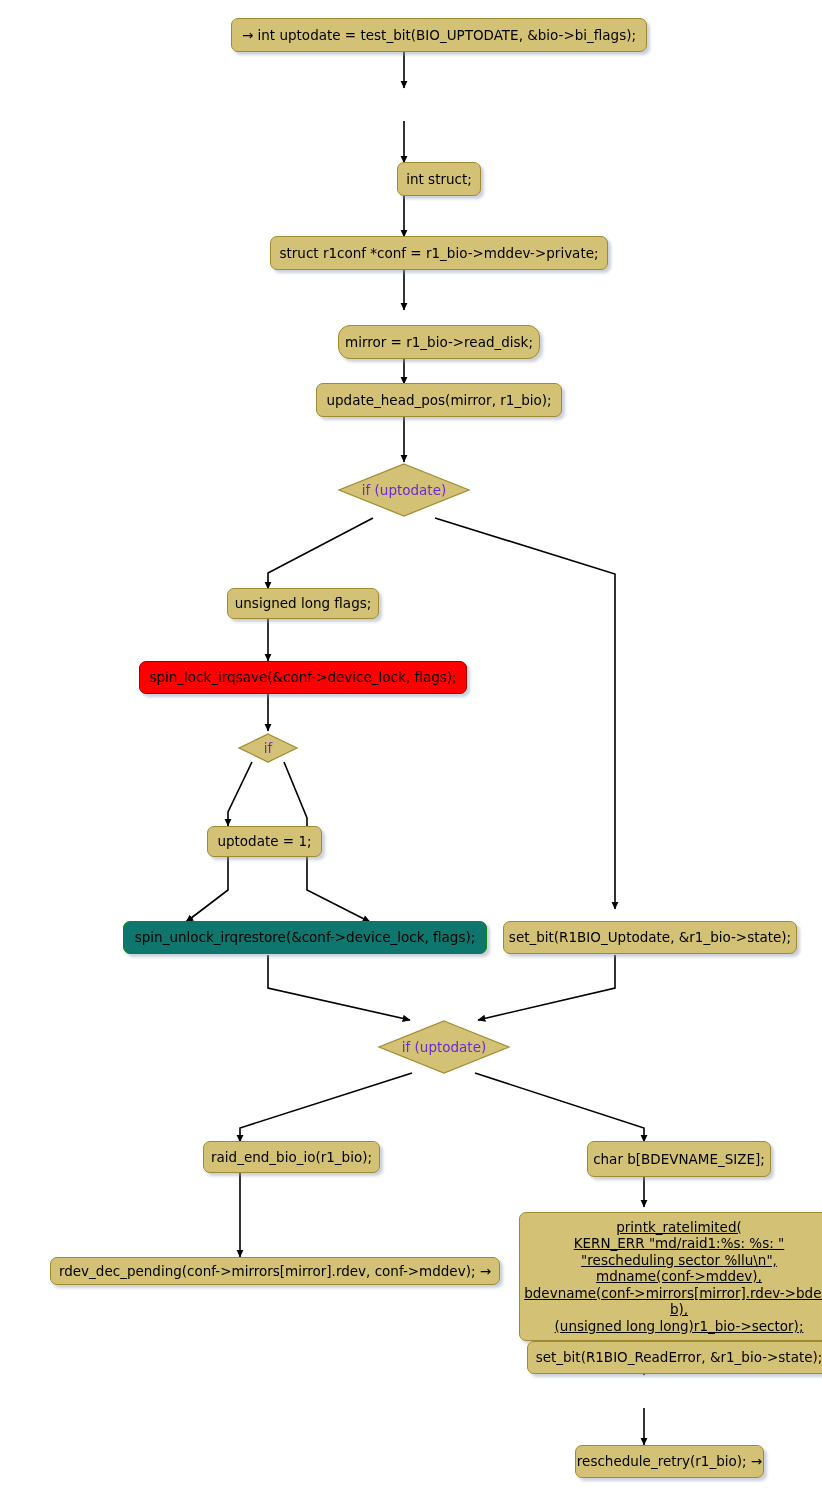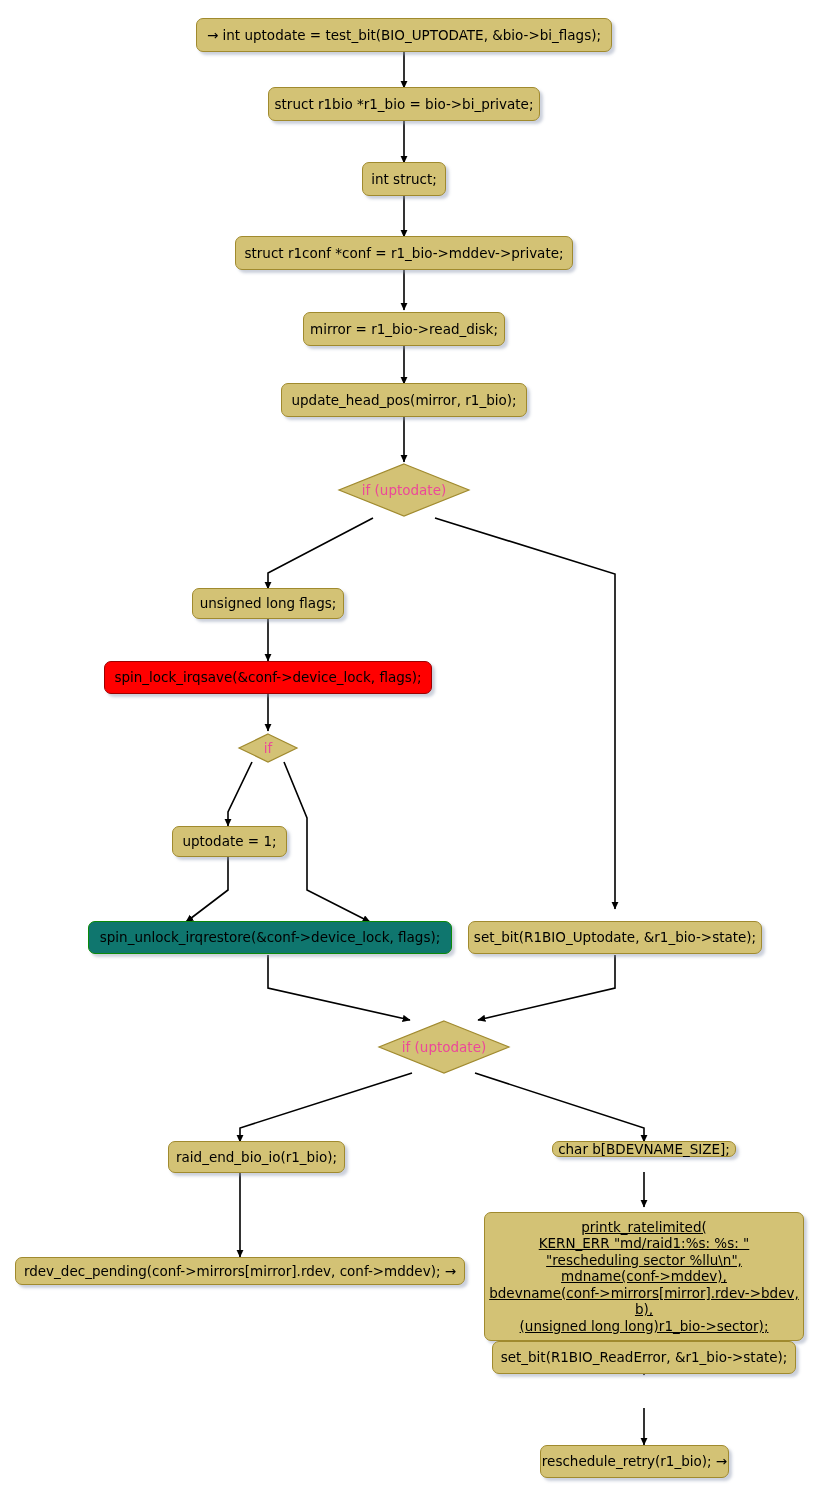--- a/index.html
+++ b/index.html
@@ -35,20 +35,21 @@
     font-size: 13.5px;
     line-height: 16.5px;
     color: #000000;
     border: 1.2px solid #a08a2e;
     border-radius: 7px;
     background: #d3c275;
     box-shadow: 3px 3px 3px rgba(140,150,175,0.45);
     white-space: pre;
     padding: 3px 10px;
     z-index: 2;
+    margin-left: 35px;
   }
   .node.red {
     background: #ff0000;
     border-color: #9c0000;
   }
   .node.green {
     background: #0f766e;
     border-color: #0a8a0a;
   }
   .diamond {
@@ -65,21 +66,21 @@
   .diamond .dlabel {
     position: absolute;
     left: 0;
     top: 0;
     width: 100%;
     height: 100%;
     display: flex;
     align-items: center;
     justify-content: center;
     font-size: 13.5px;
-    color: #ec4899;
+    color: #6d28d9;
     white-space: nowrap;
   }
 </style>
 </head>
 <body>
 
 <div id="canvas">
 
   <svg id="edges" viewBox="0 0 822 1505" width="822" height="1505" xmlns="http://www.w3.org/2000/svg">
     <defs>
@@ -109,33 +110,30 @@
       <path d="M644,1172 L644,1207"></path>
       <path d="M644,1341 L644,1375"></path>
       <path d="M644,1408 L644,1445"></path>
     </g>
   </svg>
 
   <div class="node" style="left:196px; top:18px; width:416px; height:34px;">
     <span>→ int uptodate = test_bit(BIO_UPTODATE, &amp;bio-&gt;bi_flags);</span>
   </div>
 
-  <div class="node" style="left:268px; top:87px; width:272px; height:34px;">
-    <span>struct r1bio *r1_bio = bio-&gt;bi_private;</span>
-  </div>
 
   <div class="node" style="left:362px; top:162px; width:84px; height:34px;">
     <span>int struct;</span>
   </div>
 
   <div class="node" style="left:235px; top:236px; width:338px; height:34px;">
     <span>struct r1conf *conf = r1_bio-&gt;mddev-&gt;private;</span>
   </div>
 
-  <div class="node" style="left:303px; top:312px; width:202px; height:34px;">
+  <div class="node" style="left:303px; top:325px; width:202px; height:34px;border-radius:12px;">
     <span>mirror = r1_bio-&gt;read_disk;</span>
   </div>
 
   <div class="node" style="left:281px; top:383px; width:246px; height:34px;">
     <span>update_head_pos(mirror, r1_bio);</span>
   </div>
 
   <div class="diamond" style="left:336px; top:461px; width:136px; height:58px;">
     <svg class="dshape" viewBox="0 0 136 58" xmlns="http://www.w3.org/2000/svg">
       <polygon points="68,3 133,29 68,55 3,29" fill="#d3c275" stroke="#a08a2e" stroke-width="1.2"></polygon>
@@ -178,21 +176,21 @@
   </div>
 
   <div class="node" style="left:168px; top:1141px; width:177px; height:32px;">
     <span>raid_end_bio_io(r1_bio);</span>
   </div>
 
   <div class="node" style="left:15px; top:1257px; width:450px; height:28px;">
     <span>rdev_dec_pending(conf-&gt;mirrors[mirror].rdev, conf-&gt;mddev); →</span>
   </div>
 
-  <div class="node" style="left:552px; top:1141px; width:184px; height:16px;">
+  <div class="node" style="left:552px; top:1141px; width:184px; height:36px;">
     <span>char b[BDEVNAME_SIZE];</span>
   </div>
 
   <div class="node" style="left:484px; top:1212px; width:320px; height:129px;text-decoration:underline;">
     <span>printk_ratelimited(
 KERN_ERR "md/raid1:%s: %s: "
 "rescheduling sector %llu\n",
 mdname(conf-&gt;mddev),
 bdevname(conf-&gt;mirrors[mirror].rdev-&gt;bdev,
 b),

